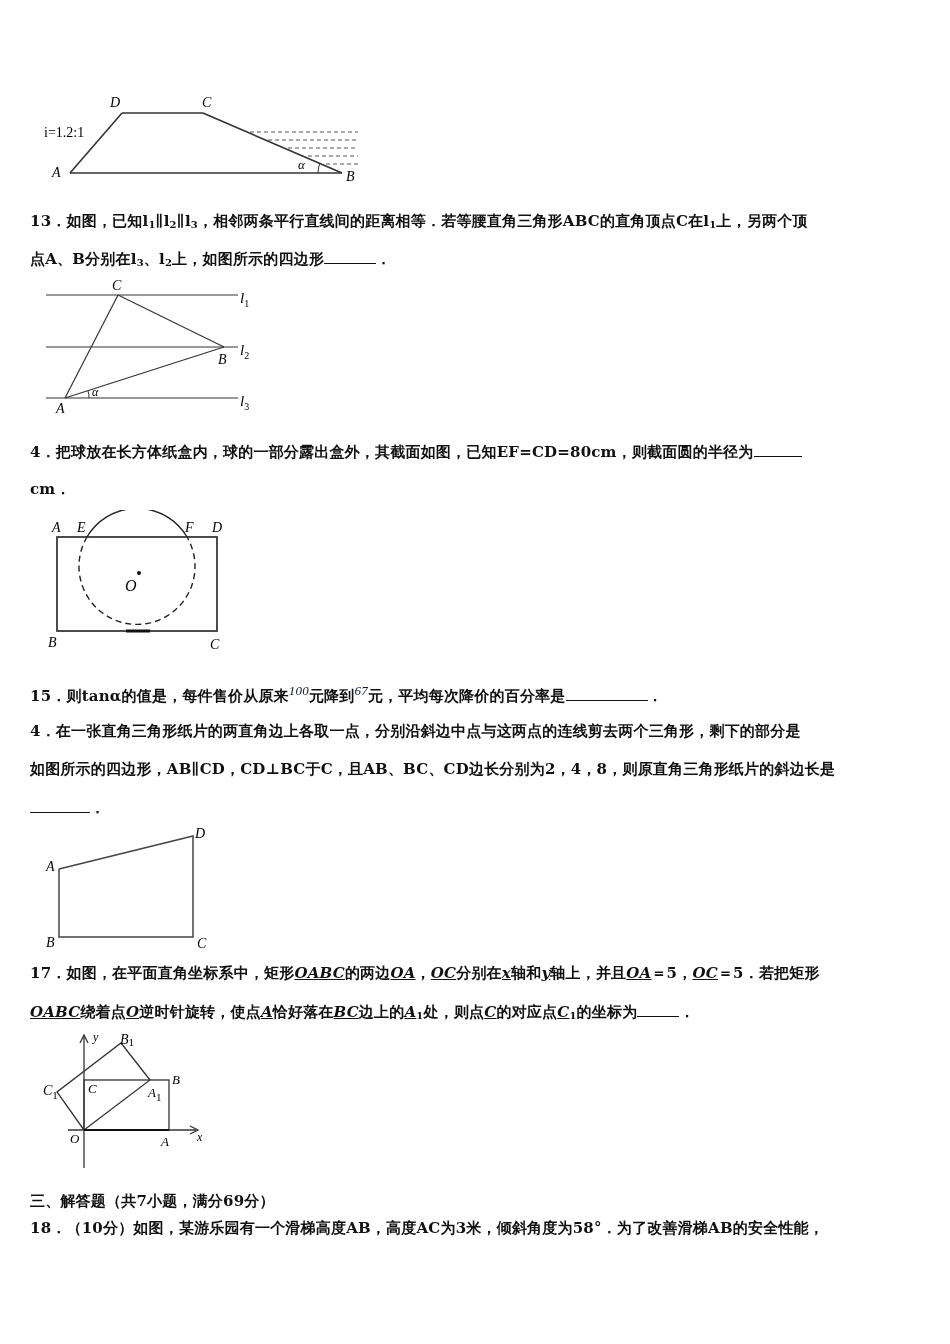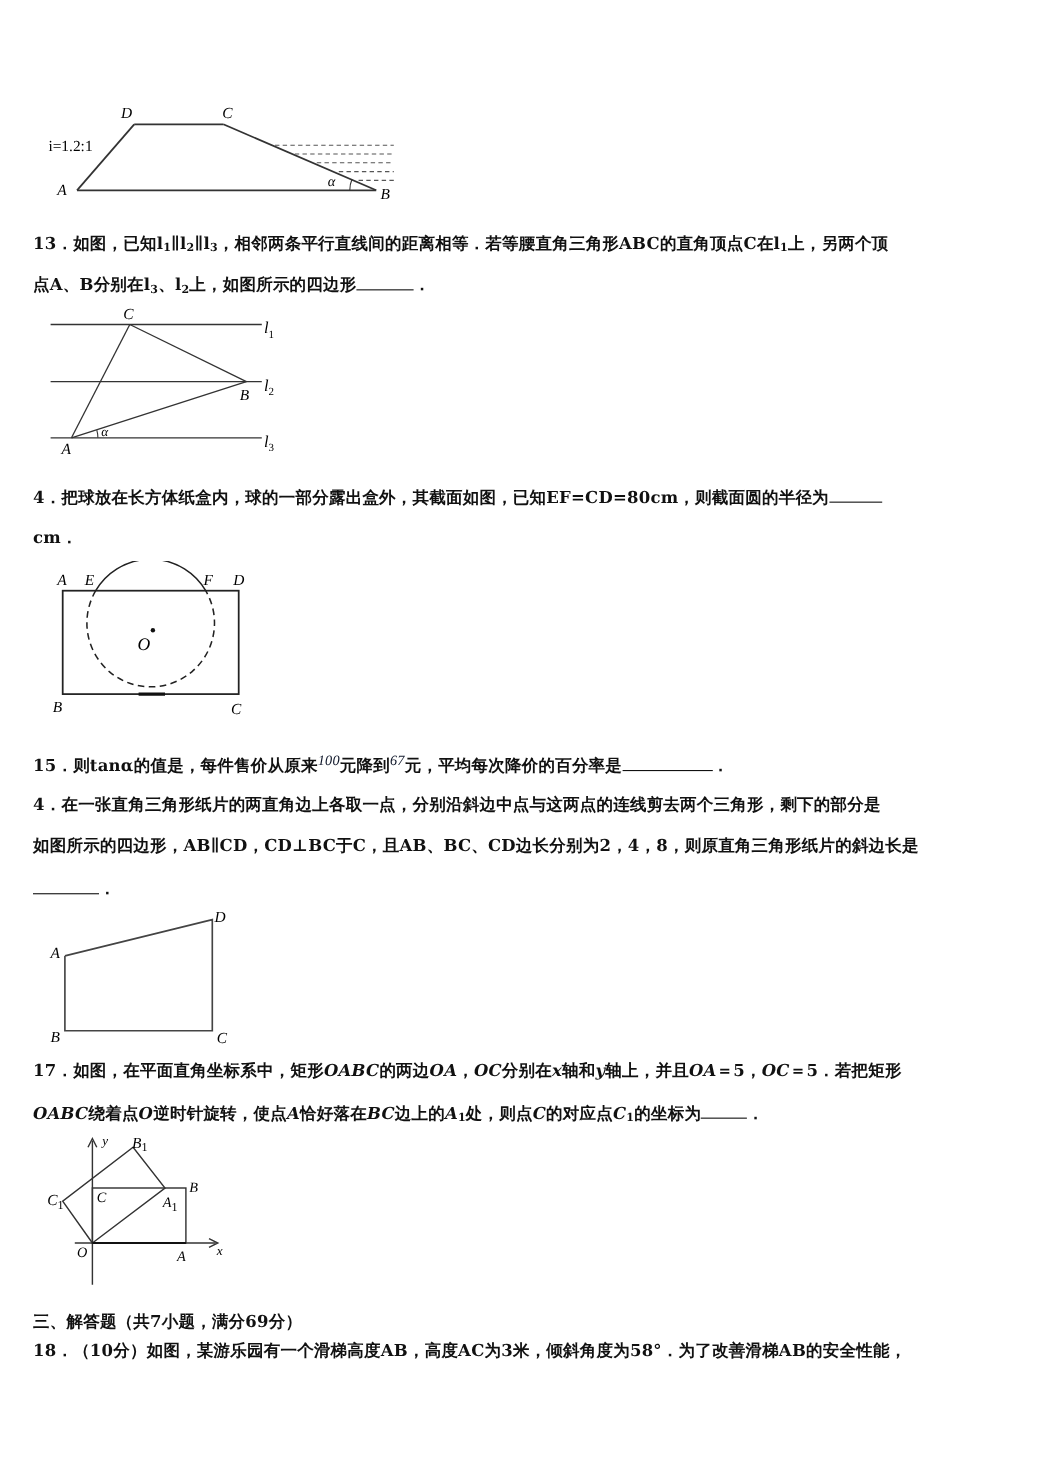--- a/index.html
+++ b/index.html
@@ -9,21 +9,21 @@
     color: #111;
   }
   .abs { position: absolute; }
   .line {
     position: absolute; left: 30px; white-space: nowrap;
     font-size: 15px; font-weight: bold; letter-spacing: 0.2px;
     font-family: "DejaVu Serif", "Liberation Serif", serif;
   }
   .sub { font-size: 10px; vertical-align: -2px; }
   .blank { display: inline-block; border-bottom: 1px solid #111; height: 14px; vertical-align: baseline; }
-  .italic { font-style: italic; }
+  .italic { font-style: italic; text-decoration: underline; }
   .math-blue { font-style: italic; font-weight: normal; color: #0f172a; font-size: 13px; vertical-align: 6px; font-family: "Liberation Serif", serif; }
   svg text { font-family: "Liberation Serif", serif; font-style: italic; }
 </style>
 </head>
 <body>
 
 <svg class="abs" style="left:40px;top:90px" width="330" height="100" viewBox="0 0 330 100">
   <g stroke="#333" stroke-width="1.6" fill="none">
     <line x1="30" y1="83" x2="82" y2="23"></line>
     <line x1="82" y1="23" x2="163" y2="23"></line>

